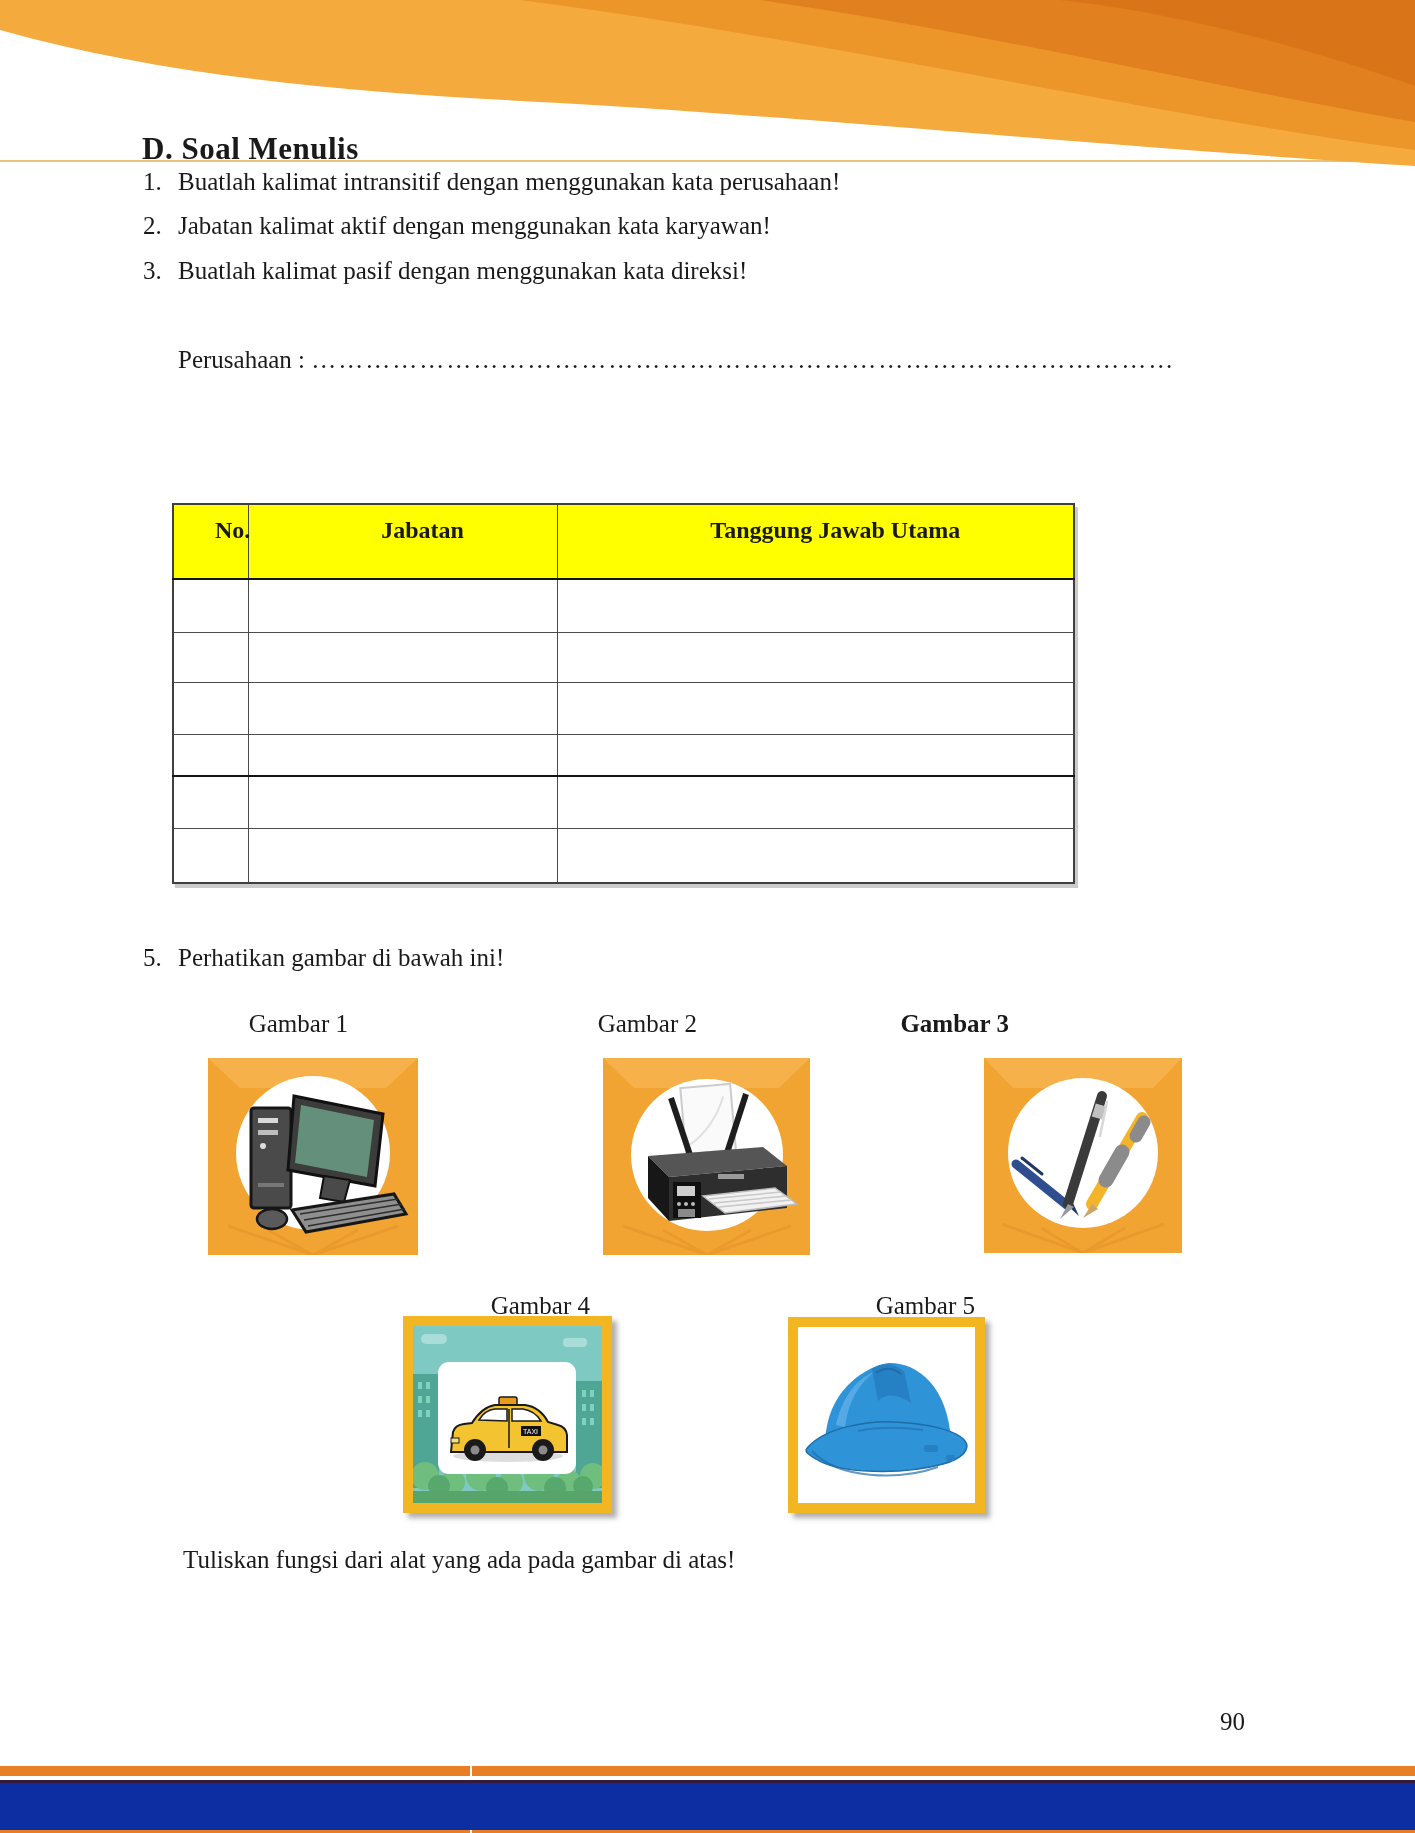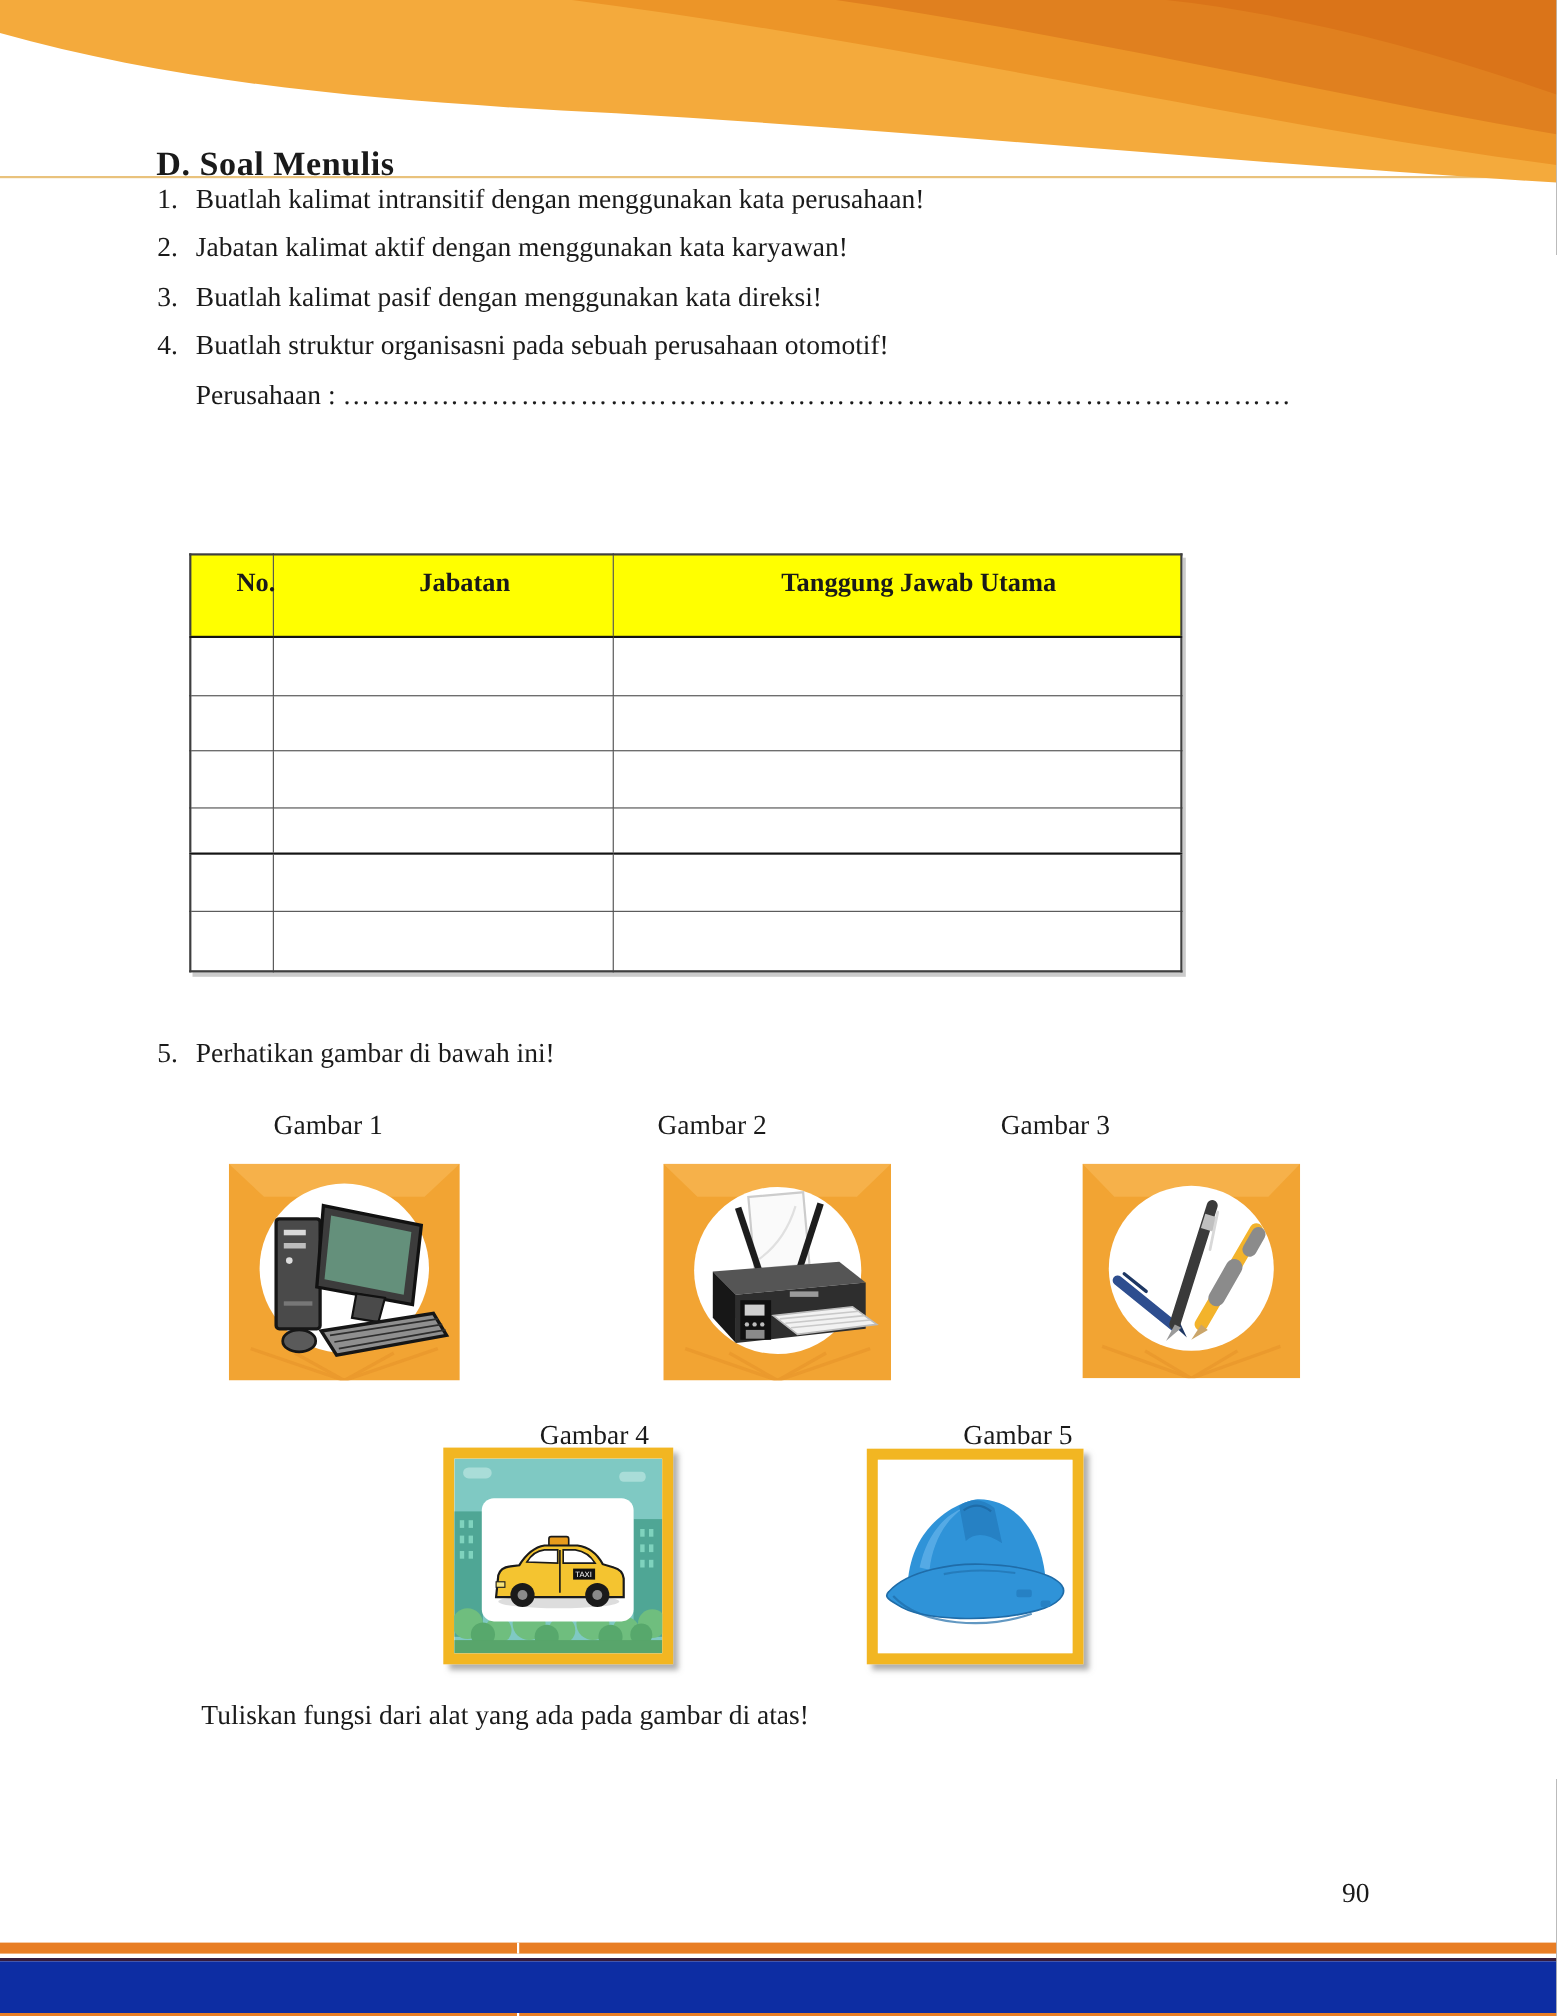--- a/index.html
+++ b/index.html
@@ -60,23 +60,20 @@
   <h1 class="doc-title">D. Soal Menulis</h1>
 
   <div class="q q1">
     <span class="qnum">1.</span><span>Buatlah kalimat intransitif dengan menggunakan kata perusahaan!</span>
   </div>
   <div class="q q2">
     <span class="qnum">2.</span><span>Jabatan kalimat aktif dengan menggunakan kata karyawan!</span>
   </div>
   <div class="q q3">
     <span class="qnum">3.</span><span>Buatlah kalimat pasif dengan menggunakan kata direksi!</span>
-  </div>
-  <div class="q q4">
-    <span class="qnum">4.</span><span>Buatlah struktur organisasni pada sebuah perusahaan otomotif!</span>
   </div>
   <div class="company-line">
     <span>Perusahaan :</span>
     <span class="company-dots">…………………………………………………………………………………………………………</span>
   </div>
 
   <table class="org-table">
     <colgroup>
         <col style="width:75px">
         <col style="width:309px">
@@ -122,21 +119,21 @@
         </tr>
       </tbody>
   </table>
 
   <div class="q q5">
     <span class="qnum">5.</span><span>Perhatikan gambar di bawah ini!</span>
   </div>
 
   <div class="fig-label" style="left:268px;top:1010px;">Gambar 1</div>
   <div class="fig-label" style="left:617px;top:1010px;">Gambar 2</div>
-  <div class="fig-label" style="left:929px;top:1010px;">Gambar 3</div>
+  <div class="fig-label" style="left:929px;top:1010px;font-weight:bold;">Gambar 3</div>
 
   <div class="tile" style="left:208px;top:1058px;width:210px;height:197px;">
     <svg viewBox="0 0 210 197" aria-hidden="true">
       <rect width="210" height="197" fill="#F2A433"></rect>
       <polygon points="0,0 210,0 178,30 32,30" fill="#F6B14A"></polygon>
       <g stroke="#E8962B" stroke-width="3" opacity=".7">
         <line x1="105" y1="197" x2="20" y2="168"></line>
           <line x1="105" y1="197" x2="60" y2="172"></line>
         <line x1="105" y1="197" x2="150" y2="172"></line>
           <line x1="105" y1="197" x2="190" y2="168"></line>

